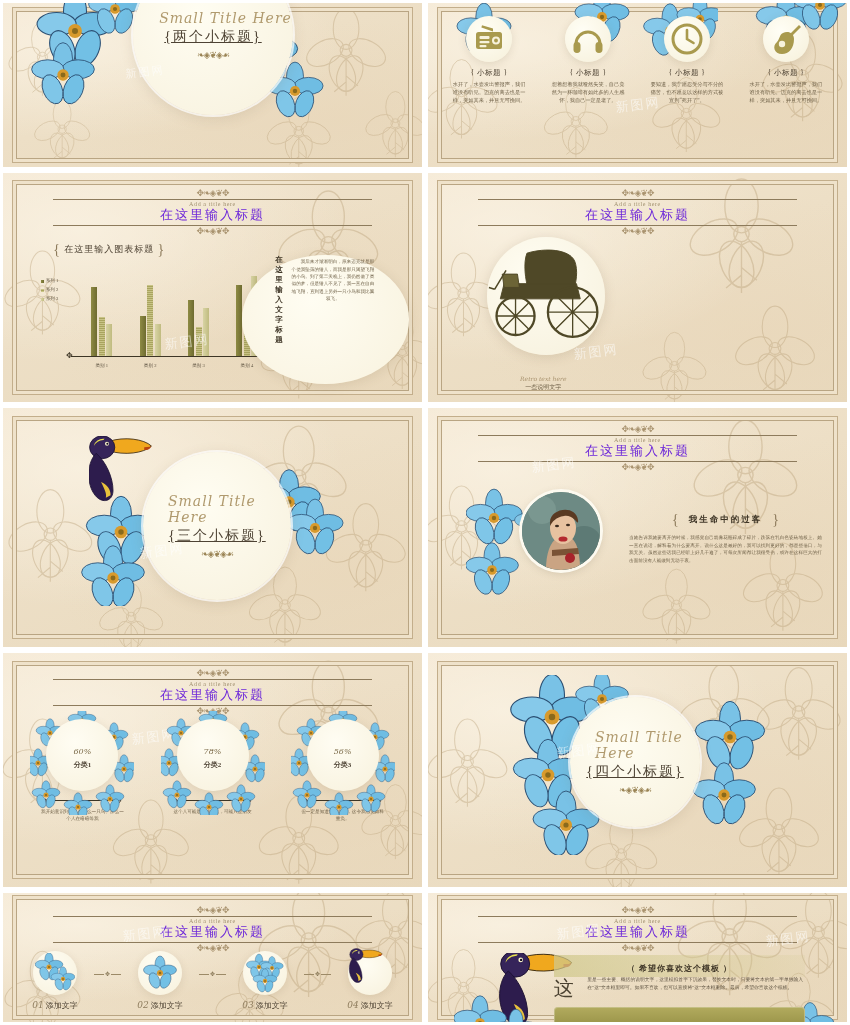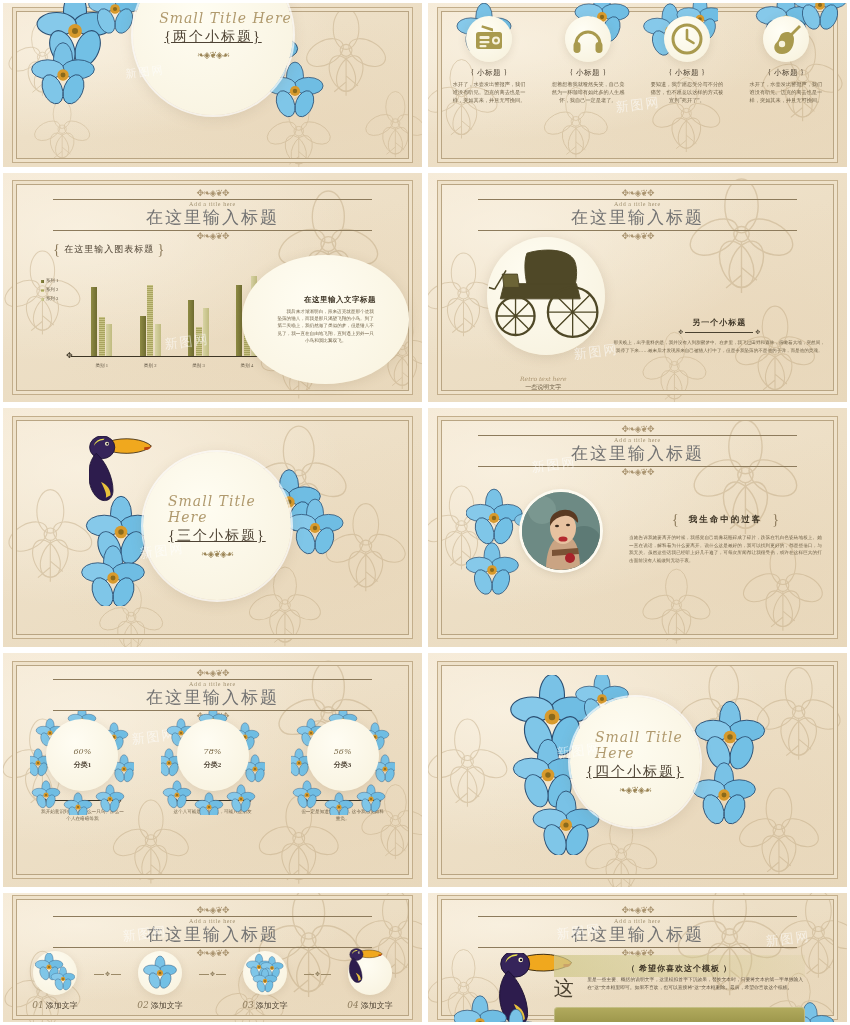--- a/index.html
+++ b/index.html
@@ -24,21 +24,21 @@
   .wm{position:absolute;left:50%;top:62%;transform:translate(-50%,-50%) rotate(-7deg);
       color:rgba(255,255,255,.55);font-size:13px;letter-spacing:2px;
       font-family:"DejaVu Sans",sans-serif;pointer-events:none;white-space:nowrap;}
   .wm2{left:34%;top:42%;font-size:11px;}
 
   
   .hdr{position:absolute;left:0;right:0;top:7%;text-align:center;}
   .hdr .orn{height:9px;color:#a9936f;font-size:9px;line-height:9px;letter-spacing:-1px;}
   .hdr .rule{height:1px;background:#8d7b5c;margin:1px auto;width:76%;}
   .hdr .en{font-size:6px;color:#a0906f;letter-spacing:.6px;font-family:"Liberation Serif",serif;}
-  .hdr .cn{font-size:17px;color:#737373;letter-spacing:2px;margin-top:-1px;}
+  .hdr .cn{font-size:13px;color:#6d28d9;letter-spacing:2px;margin-top:-1px;}
 
   
   .bigcircle{position:absolute;border-radius:50%;
              background:radial-gradient(circle at 40% 35%,#fffdf2,#f7f1dd);
              box-shadow:0 0 0 2px rgba(255,255,255,.7), 0 3px 14px rgba(120,100,70,.18);
              display:flex;flex-direction:column;align-items:center;justify-content:center;}
   .script{font-family:"DejaVu Serif",serif;font-style:italic;font-size:14px;
           color:#b09a6e;letter-spacing:1px;margin-left:25px;}
   .cn-title{font-size:14px;color:#4e4334;letter-spacing:2px;margin-top:2px;text-decoration:underline;}
   .flourish{margin-top:5px;font-size:9px;color:#9a8455;letter-spacing:-1px;line-height:1;}
@@ -69,21 +69,21 @@
   .s1{background:linear-gradient(90deg,#8e8b44,#6e6b30);}
   .s2{background:repeating-linear-gradient(0deg,#c9c487 0 1px,#a9a45f 1px 2px);}
   .s3{background:linear-gradient(90deg,#d8d4a4,#c0bb80);}
   .axis{position:absolute;left:13%;right:-2%;bottom:13%;height:1px;background:#3d3525;}
   .axcap{position:absolute;bottom:9.5%;font-size:8px;color:#3d3525;line-height:1;}
   .xlabels{position:absolute;left:16%;right:0;bottom:2%;display:flex;justify-content:space-around;
            font-size:4.6px;color:#5d5240;}
   .textcircle{position:absolute;right:3%;top:36%;width:40%;height:56%;border-radius:50%;
               background:radial-gradient(circle at 42% 34%,#fffdf2,#f8f2de);
               box-shadow:0 2px 12px rgba(120,100,70,.15);
-              display:flex;flex-direction:column;align-items:flex-end;justify-content:center;padding:0 8%;
+              display:flex;flex-direction:row;align-items:flex-start;justify-content:center;padding:0 8%;
               box-sizing:border-box;font-family:Liberation Mono, monospace;}
   .tc-h{font-size:7.5px;color:#3f3627;font-weight:bold;letter-spacing:.5px;}
   .tc-b{font-size:4.6px;color:#6d5f46;line-height:1.6;text-align:center;margin-top:3px;text-indent:9px;}
 
   
   .imgcircle{position:absolute;border-radius:50%;overflow:hidden;
              background:radial-gradient(circle at 40% 32%,#fffdf2,#f6f0dc);
              box-shadow:0 2px 12px rgba(120,100,70,.18);}
   .sechead{text-align:center;position:relative;}
   .sechead .t{font-size:8px;color:#3f3627;font-weight:bold;letter-spacing:1px;}
@@ -475,31 +475,20 @@
           <g transform="translate(-2,2)">
             <use href="#carriage"></use>
           </g>
         </svg>
     </div>
     <div class="caption" style="left:12%;top:88%;width:130px">
       <div class="en">Retro text here</div>
       <div class="cn">一些说明文字</div>
     </div>
 
-    <div style="position:absolute;left:44%;right:5%;top:63%">
-      <div class="sechead">
-        <div class="t">另一个小标题</div>
-        <div class="ln">
-            <i>✥</i>
-            <b></b>
-            <i>✥</i>
-          </div>
-      </div>
-      <div class="para">那天晚上，出乎意料的是，我并没有入到甜蜜梦中。在梦里，我飞过田野和森林，俯瞰着大地，突然间，我停了下来……最末后才发现原来自己被猎人打中了，但是令我坠落的不是他的子弹，而是他的灵魂。</div>
-    </div>
     <div class="wm" style="left:40%;top:78%">新图网</div>
   </div>
 
   <div class="slide">
     <div class="paper"></div>
     <svg class="botanical" viewBox="0 0 425 245">
       <g transform="translate(48,128) scale(1.05)">
           <use href="#lineflower"></use>
         </g>
       <g transform="translate(300,70) scale(1.2)">

